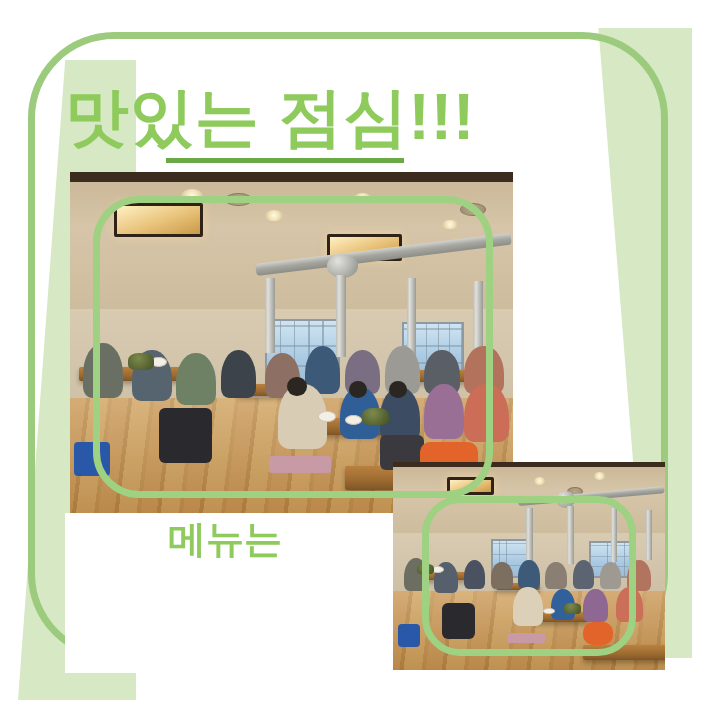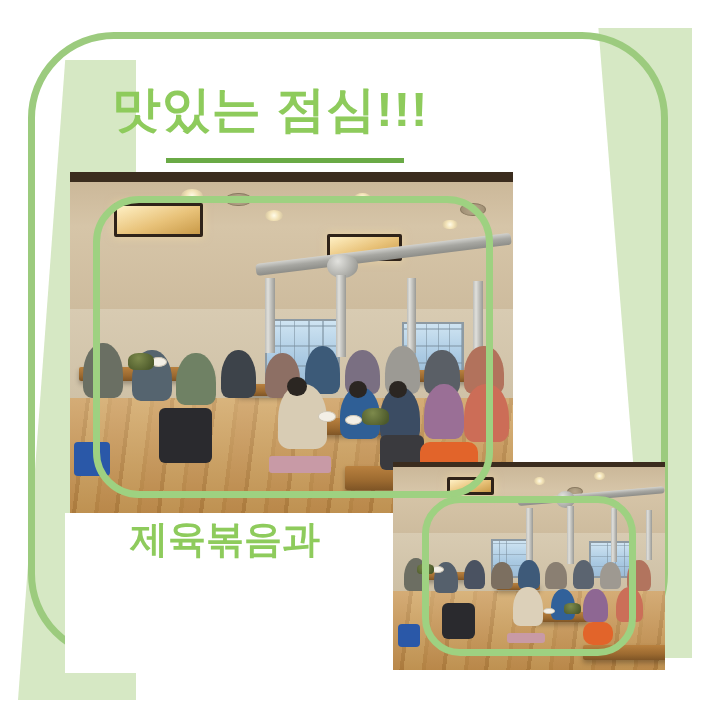--- a/index.html
+++ b/index.html
@@ -56,21 +56,21 @@
     z-index: 3;
   }
 
   
   .title {
     position: absolute;
     top: 84px;
     left: 0;
     width: 540px;
     text-align: center;
-    font-size: 49px;
+    font-size: 64px;
     font-weight: bold;
     letter-spacing: 1px;
     color: #8ecb5c;
     line-height: 1.05;
     z-index: 12;
     white-space: nowrap;
   }
   .title-rule {
     position: absolute;
     top: 158px;
@@ -407,16 +407,16 @@
 
   <div class="caption-panel"></div>
   <div class="mask-white mask-a"></div>
 
   <div class="outer-frame"></div>
 
   <div class="title">맛있는 점심!!!</div>
   <div class="title-rule"></div>
 
   <div class="caption">
-    <span class="caption-line">제육볶음과</span>
+    <span class="caption-line">메뉴는</span>
   </div>
 
 </div>
 
 </body></html>

